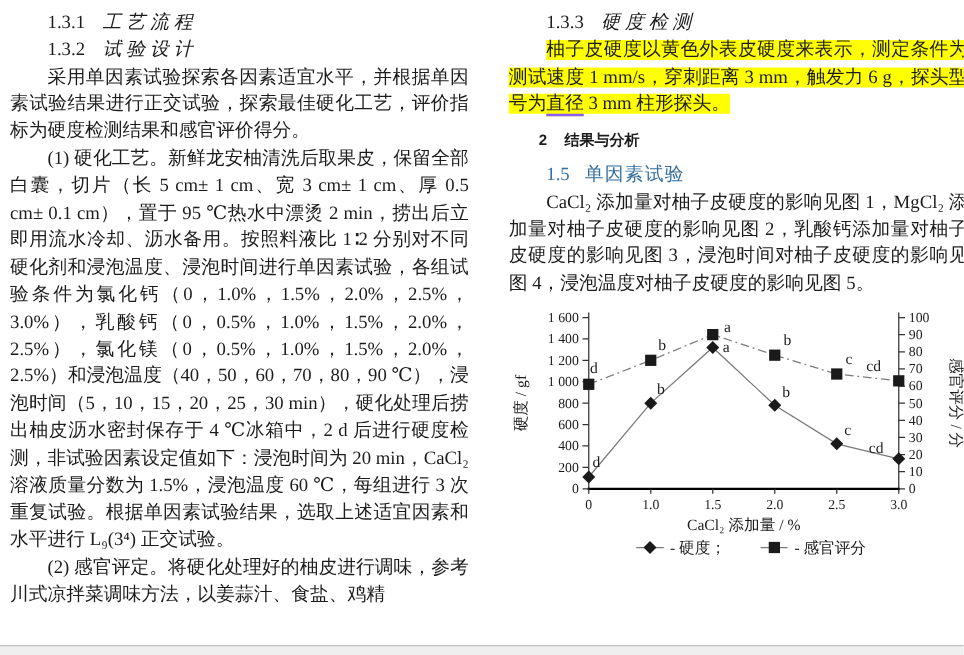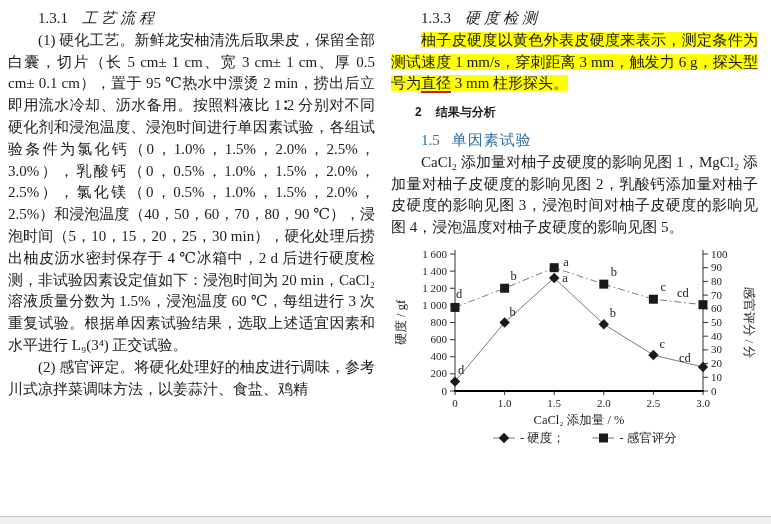--- a/index.html
+++ b/index.html
@@ -4,54 +4,56 @@
 <style>
   * { margin:0; padding:0; box-sizing:border-box; }
   html,body { width:771px; height:524px; background:#ffffff; overflow:hidden; }
   body {
     font-family:"Liberation Serif","DejaVu Serif",serif;
     color:#1c1c1c;
     position:relative;
   }
   .page {
     position:absolute; top:8px; left:8px; right:5px; bottom:0;
-    display:flex; gap:16px;
+    display:flex; gap:32px;
   }
   .col {
     width:367px; flex:0 0 367px;
     font-size:15px; line-height:21.8px;
     text-align:justify;
   }
   .col p { text-indent:2em; }
   .sec-kaiti { text-indent:0; }
   .sec-kaiti .sec-num { font-style:normal; margin-right:14px; }
   .sec-kaiti .sec-title { font-style:italic; letter-spacing:4px; }
   .sec-blue { text-indent:0; color:#336e9e; }
   .sec-blue .sec-num { margin-right:12px; }
   .sec-blue .sec-title { letter-spacing:1px; }
   .sec-bold {
     text-indent:0; font-family:"Liberation Sans","DejaVu Sans",sans-serif;
     font-weight:bold; font-size:12px; margin-top:7px; margin-bottom:6px;
   }
   .sec-bold .sec-num { margin-right:14px; }
   .hl { background:#ffff00; }
-  .ul-red { border-bottom:2px solid #b91c1c; }
+  .ul-red { border-bottom:2px solid #8b5cf6; }
   figure.chart { margin-top:5px; margin-left:2px; }
   .bottom-strip {
     position:absolute; left:0; right:0; bottom:0; height:8px;
     background:#efefef; border-top:1px solid #c0c0c0;
   }
 </style>
 </head>
 <body>
 
 <div class="page">
 
   <div class="col">
     <p class="sec-kaiti"><span class="sec-num">1.3.1</span><span class="sec-title">工艺流程</span></p>
+    <p class="sec-kaiti"><span class="sec-num">1.3.2</span><span class="sec-title">试验设计</span></p>
+    <p>采用单因素试验探索各因素适宜水平，并根据单因素试验结果进行正交试验，探索最佳硬化工艺，评价指标为硬度检测结果和感官评价得分。</p>
     <p>(1) 硬化工艺。新鲜龙安柚清洗后取果皮，保留全部白囊，切片（长 5 cm± 1 cm、宽 3 cm± 1 cm、厚 0.5 cm± 0.1 cm），置于 95 ℃热水中漂烫 2 min，捞出后立即用流水冷却、沥水备用。按照料液比 1∶2 分别对不同硬化剂和浸泡温度、浸泡时间进行单因素试验，各组试验条件为氯化钙（0，1.0%，1.5%，2.0%，2.5%，3.0%），乳酸钙（0，0.5%，1.0%，1.5%，2.0%，2.5%），氯化镁（0，0.5%，1.0%，1.5%，2.0%，2.5%）和浸泡温度（40，50，60，70，80，90 ℃），浸泡时间（5，10，15，20，25，30 min），硬化处理后捞出柚皮沥水密封保存于 4 ℃冰箱中，2 d 后进行硬度检测，非试验因素设定值如下：浸泡时间为 20 min，CaCl₂ 溶液质量分数为 1.5%，浸泡温度 60 ℃，每组进行 3 次重复试验。根据单因素试验结果，选取上述适宜因素和水平进行 L₉(3⁴) 正交试验。</p>
     <p>(2) 感官评定。将硬化处理好的柚皮进行调味，参考川式凉拌菜调味方法，以姜蒜汁、食盐、鸡精</p>
   </div>
 
   <div class="col">
     <p class="sec-kaiti"><span class="sec-num">1.3.3</span><span class="sec-title">硬度检测</span></p>
     <p><span class="hl">柚子皮硬度以黄色外表皮硬度来表示，测定条件为测试速度 1 mm/s，穿刺距离 3 mm，触发力 6 g，探头型号为</span><span class="hl ul-red">直径</span><span class="hl"> 3 mm 柱形探头。</span></p>
     <p class="sec-bold"><span class="sec-num">2</span><span class="sec-title">结果与分析</span></p>
     <p class="sec-blue"><span class="sec-num">1.5</span><span class="sec-title">单因素试验</span></p>
     <p>CaCl₂ 添加量对柚子皮硬度的影响见图 1，MgCl₂ 添加量对柚子皮硬度的影响见图 2，乳酸钙添加量对柚子皮硬度的影响见图 3，浸泡时间对柚子皮硬度的影响见图 4，浸泡温度对柚子皮硬度的影响见图 5。</p>

